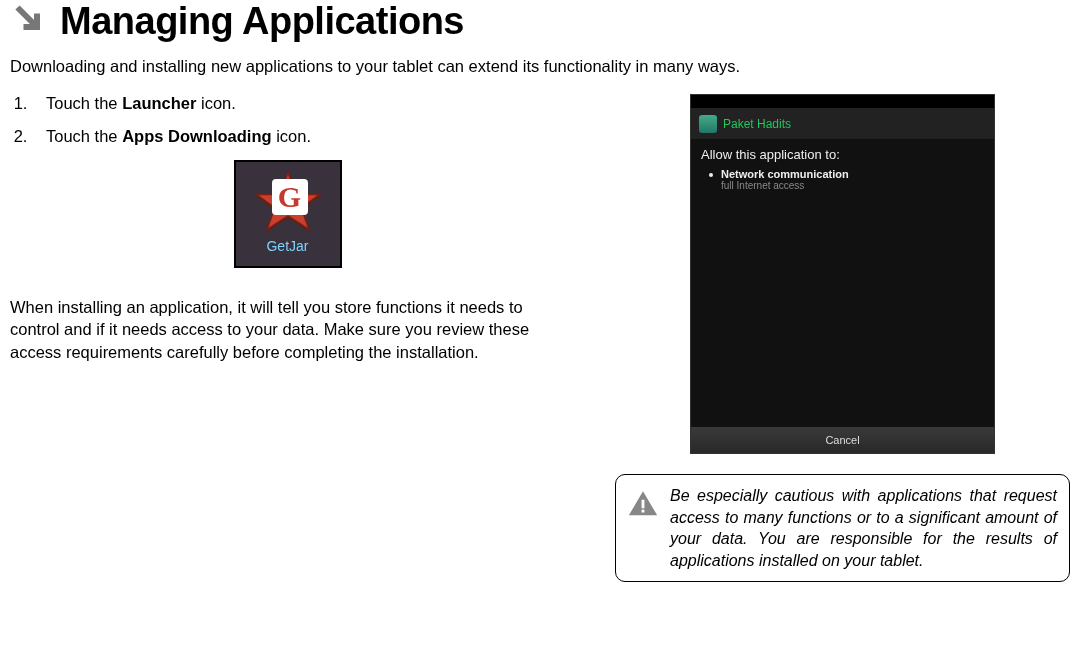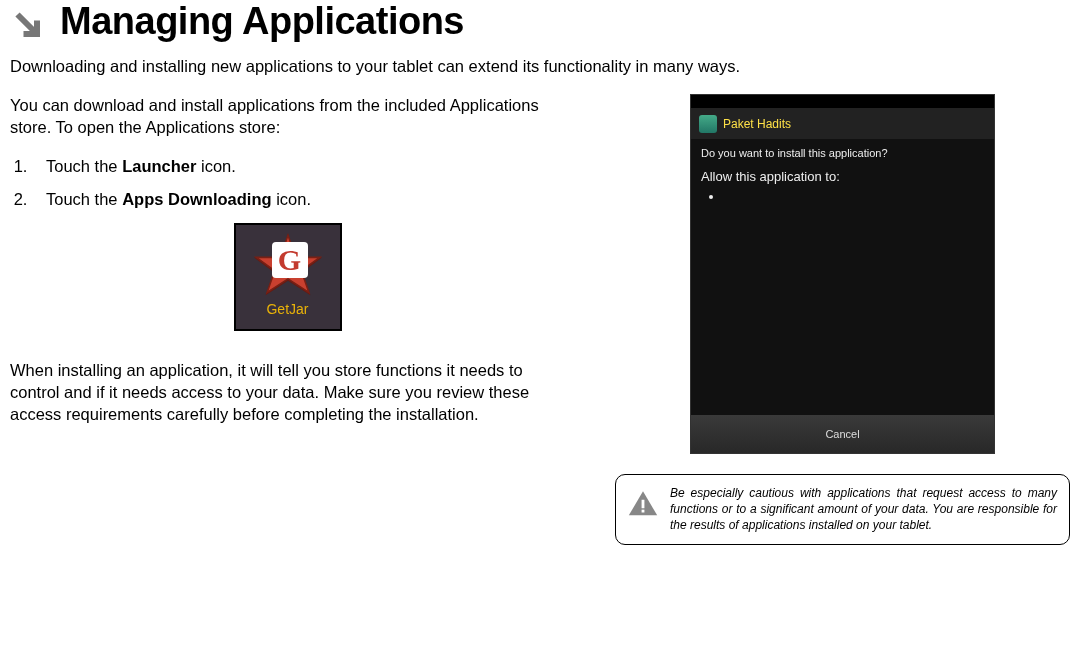--- a/index.html
+++ b/index.html
@@ -6,21 +6,21 @@
   body {
     width: 1090px;
     height: 654px;
     font-family: Arial, Helvetica, sans-serif;
     color: #000;
     padding: 0 10px;
     background: #fff;
   }
   .heading {
     display: flex;
-    align-items: flex-end;
+    align-items: flex-start;
     gap: 14px;
     margin-bottom: 14px;
   }
   .arrow-icon {
     width: 36px;
     height: 36px;
     color: #666;
     flex-shrink: 0;
   }
   .title {
@@ -92,21 +92,21 @@
     border-radius: 4px;
     display: flex;
     align-items: center;
     justify-content: center;
     font-family: Georgia, serif;
     font-weight: bold;
     font-size: 30px;
     color: #c33a2e;
   }
   .getjar-label {
-    color: #eab308;
+    color: #7dd3fc;
     font-size: 14px;
     margin-top: -4px;
   }
   
   .phone {
     width: 305px;
     height: 360px;
     background: #000;
     border: 1px solid #333;
     font-family: Arial, sans-serif;
@@ -125,35 +125,35 @@
     align-items: center;
     gap: 6px;
     padding: 6px 8px;
     background: #222;
   }
   .phone-title .appicon {
     width: 18px; height: 18px;
     background: linear-gradient(#4a8, #276);
     border-radius: 3px;
   }
-  .phone-title .name { color: #fde047; font-size: 12px; }
+  .phone-title .name { color: #22c55e; font-size: 12px; }
   .phone-body {
     flex: 1;
     background: #111;
     padding: 8px 10px;
   }
   .phone-q { font-size: 11px; margin-bottom: 10px; }
   .phone-allow { font-size: 13px; margin-bottom: 6px; }
   .perm-row { display: flex; align-items: flex-start; gap: 8px; margin-left: 8px; }
   .perm-dot { width:4px;height:4px;border-radius:50%;background:#eee;margin-top:5px;flex-shrink:0;}
   .perm-title { font-weight: bold; font-size: 11px; }
   .perm-sub { color: #888; font-size: 10px; }
   .phone-btns {
     display: flex;
-    height: 38px;
+    height: 26px;
     background: #333;
   }
   .phone-btn {
     flex: 1;
     display: flex;
     align-items: center;
     justify-content: center;
     color: #ddd;
     font-size: 11px;
     border-right: 1px solid #222;
@@ -171,42 +171,41 @@
     gap: 8px;
     align-items: flex-start;
   }
   .warn-icon {
     width: 38px;
     flex-shrink: 0;
     margin-top: 2px;
   }
   .warn-text {
     font-style: italic;
-    font-size: 12px;
+    font-size: 16px;
     line-height: 1.35;
     text-align: justify;
   }
 </style>
 </head>
 <body>
 
 <div class="heading">
   <span class="arrow-icon">
     <svg viewBox="0 0 24 24" width="36" height="36">
       <path d="M5 5 L18 18 M18 9 L18 18 L9 18" stroke="#777" stroke-width="4" fill="none" stroke-linecap="butt"></path>
     </svg>
   </span>
   <h1 class="title">Managing Applications</h1>
 </div>
 
 <p class="intro">Downloading and installing new applications to your tablet can extend its functionality in many ways.</p>
 
 <div class="columns">
   <div class="col-left">
-    <p class="para">You can download and install applications from the included Applications store. To open the Applications store:</p>
 
     <ol class="steps">
       <li>
         <span>Touch the </span><span class="bold">Launcher</span><span> icon.</span>
       </li>
       <li>
         <span>Touch the </span><span class="bold">Apps Downloading</span><span> icon.</span>
       </li>
     </ol>
 
@@ -226,24 +225,27 @@
   </div>
 
   <div class="col-right">
     <div class="phone">
       <div class="phone-status"></div>
       <div class="phone-title">
         <div class="appicon"></div>
         <div class="name">Paket Hadits</div>
       </div>
       <div class="phone-body">
-        <div class="phone-q">Do you want to install this application?</div>
         <div class="phone-allow">Allow this application to:</div>
         <div class="perm-row">
           <div class="perm-dot"></div>
+          <div>
+            <div class="perm-title">Network communication</div>
+            <div class="perm-sub">full Internet access</div>
+          </div>
         </div>
       </div>
       <div class="phone-btns">
         <div class="phone-btn">Cancel</div>
       </div>
     </div>
 
     <div class="warn">
       <div class="warn-icon">
         <svg viewBox="0 0 24 24" width="38" height="34">

